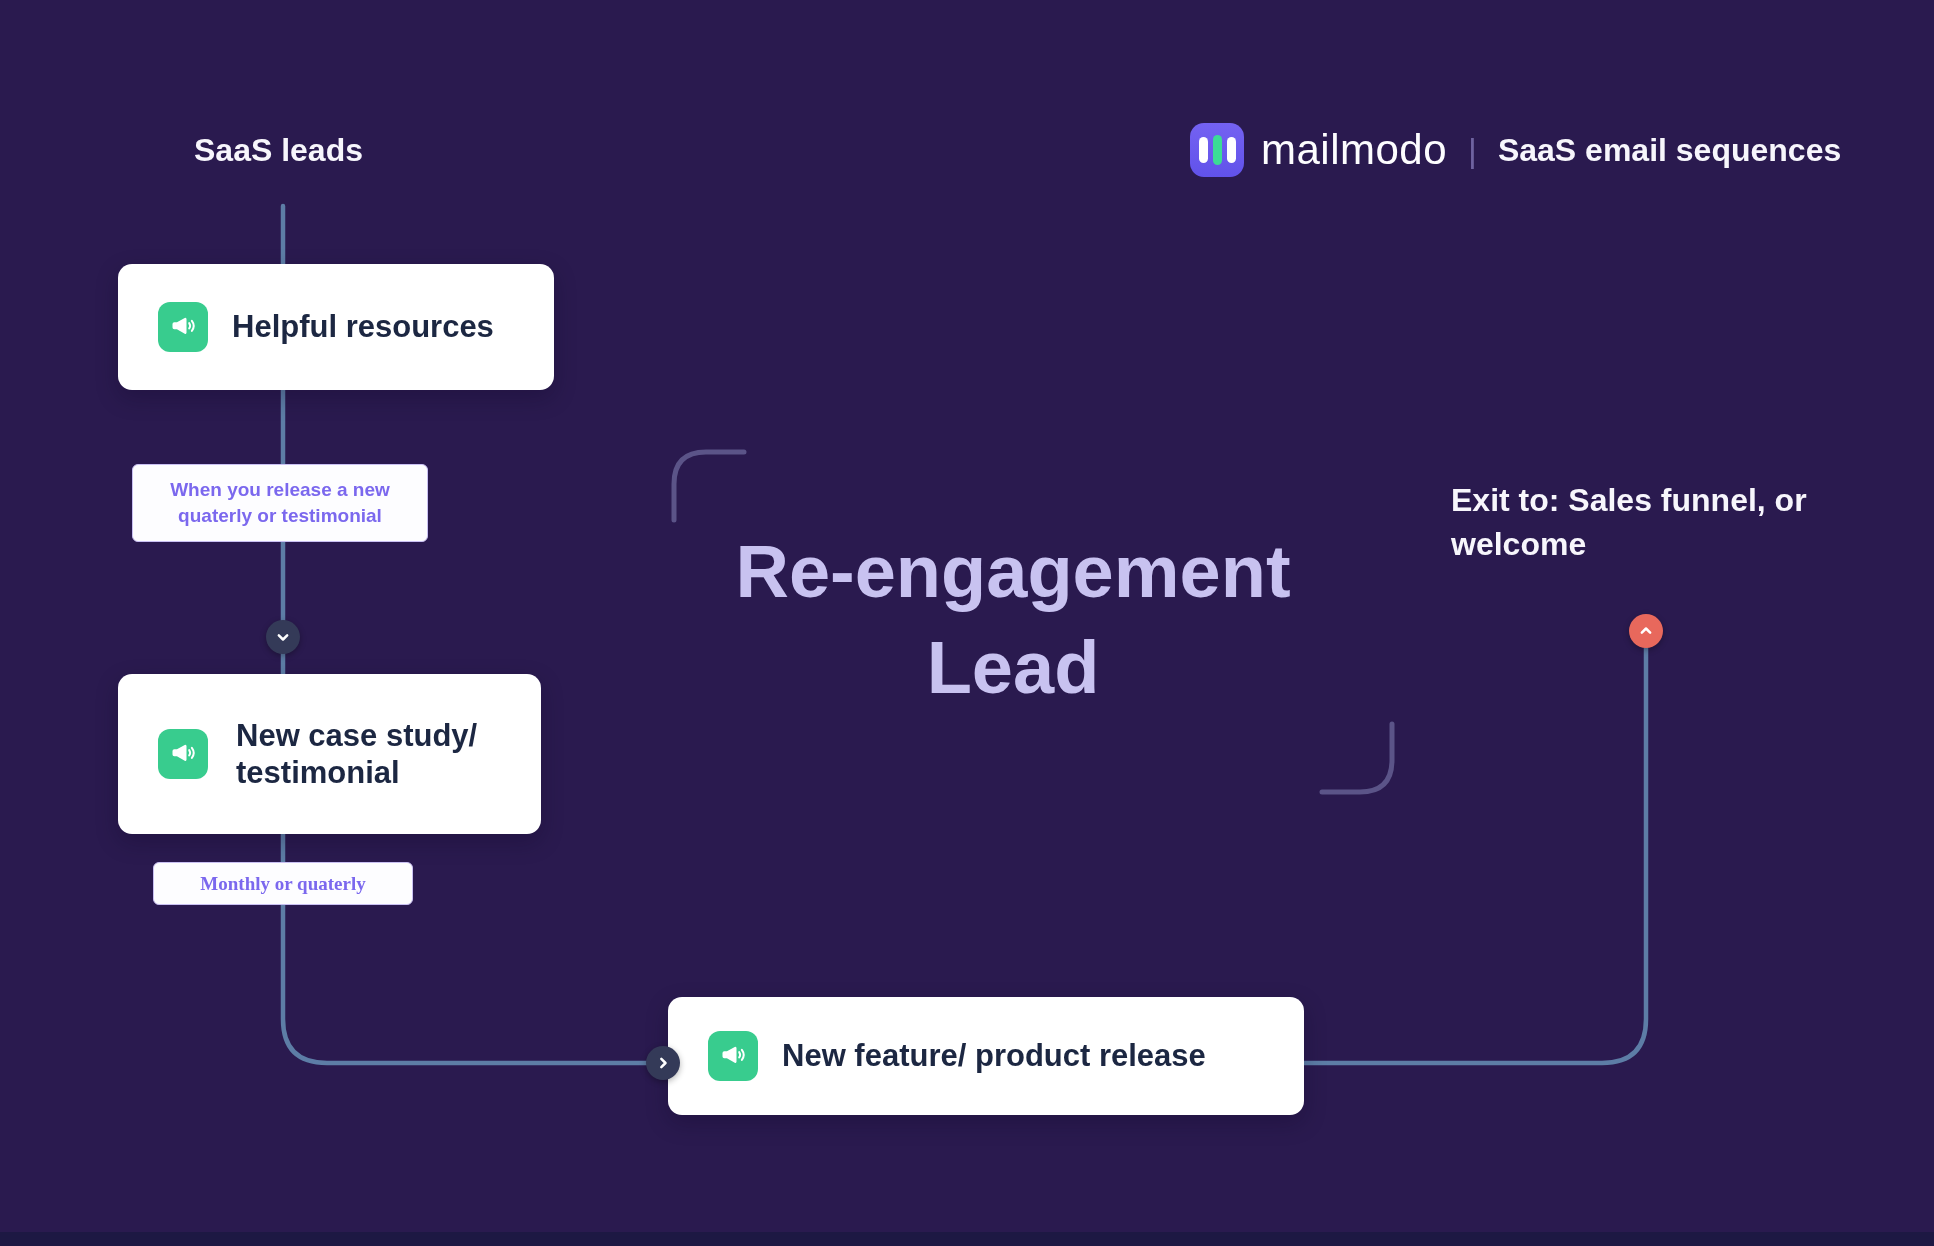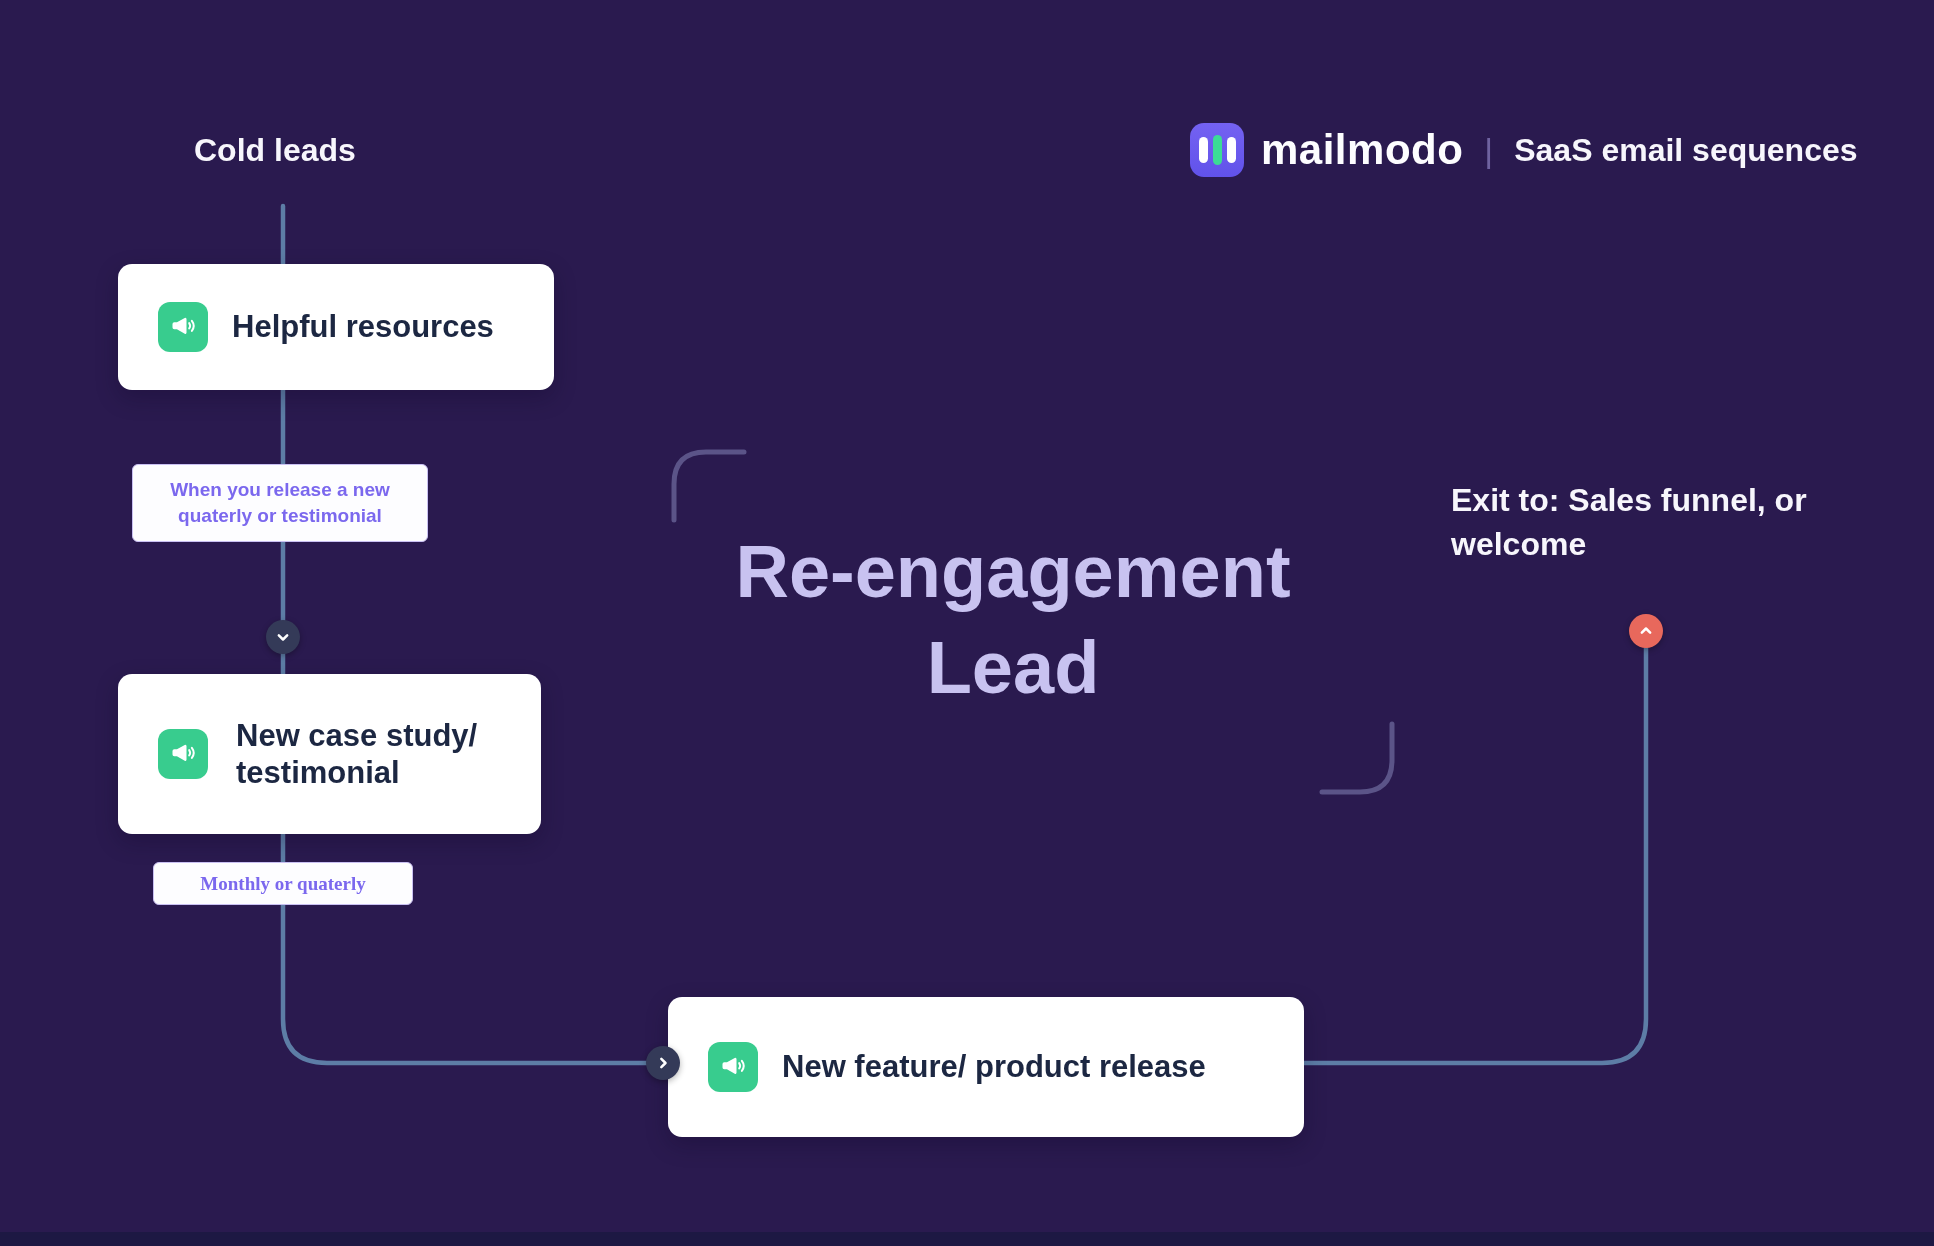--- a/index.html
+++ b/index.html
@@ -11,21 +11,21 @@
   *{margin:0;padding:0;box-sizing:border-box;}
   body{background:var(--background);font-family:"Liberation Sans",sans-serif;}
   .stage{position:relative;width:1934px;height:1246px;background:var(--background);overflow:hidden;}
   .connectors{position:absolute;left:0;top:0;}
   .heading{position:absolute;color:var(--white_text);font-weight:700;}
   .cold-leads{left:194px;top:132px;font-size:32px;}
   .brand-bar{position:absolute;left:1190px;top:122px;height:56px;display:flex;align-items:center;gap:17px;}
   .brand-square{width:54px;height:54px;border-radius:14px;background:linear-gradient(180deg,#7462f2,var(--brand_square));display:flex;align-items:center;justify-content:center;gap:5px;}
   .brand-square .bar{width:9px;height:26px;border-radius:5px;background:#ffffff;}
   .brand-square .bar.mid{background:var(--brand_green);height:30px;}
-  .brand-name{color:#fdfdff;font-size:42px;font-weight:700;letter-spacing:.5px;}
+  .brand-name{color:#fdfdff;font-size:42px;font-weight:400;letter-spacing:.5px;}
   .brand-divider{color:#6f63a0;font-size:34px;font-weight:300;padding:0 4px;}
   .brand-tagline{color:var(--white_text);font-size:32px;font-weight:700;}
   .card{position:absolute;background:var(--card_bg);border-radius:14px;display:flex;align-items:center;gap:24px;padding:0 48px 0 40px;box-shadow:0 8px 22px rgba(10,5,30,.25);}
   .icon-badge{flex:0 0 auto;width:50px;height:50px;border-radius:12px;background:var(--icon_bg);display:flex;align-items:center;justify-content:center;}
   .card-label{color:var(--card_text);font-size:31px;font-weight:700;line-height:1.2;}
   .annotation{position:absolute;background:#fdfdff;border:1.5px solid var(--annotation_border);border-radius:6px;display:flex;align-items:center;justify-content:center;text-align:center;color:var(--annotation_text);font-size:19px;font-weight:700;line-height:1.35;padding:0 22px;}
   .dot{position:absolute;width:34px;height:34px;border-radius:50%;display:flex;align-items:center;justify-content:center;background:var(--chevron_dot);box-shadow:0 2px 6px rgba(0,0,0,.3);}
   .dot.exit{background:var(--exit_dot);}
   .big-title{position:absolute;left:563px;top:524px;width:900px;text-align:center;color:var(--title_text);font-size:74px;font-weight:700;line-height:96px;}
   .exit-label{position:absolute;left:1451px;top:478px;width:390px;color:var(--white_text);font-size:32px;font-weight:700;line-height:44px;}
@@ -35,21 +35,21 @@
 <body>
 
 <div class="stage">
 
   <svg class="connectors" width="1934" height="1246" viewBox="0 0 1934 1246">
     <path d="M 283 206 L 283 1019 Q 283 1063 327 1063 L 1602 1063 Q 1646 1063 1646 1019 L 1646 648" fill="none" stroke="#5d7da6" stroke-width="4.5" stroke-linecap="round"></path>
     <path d="M 674 520 L 674 484 Q 674 452 706 452 L 744 452" fill="none" stroke="#5b5488" stroke-width="5" stroke-linecap="round"></path>
     <path d="M 1392 724 L 1392 760 Q 1392 792 1360 792 L 1322 792" fill="none" stroke="#5b5488" stroke-width="5" stroke-linecap="round"></path>
   </svg>
 
-  <div class="heading cold-leads">Cold leads</div>
+  <div class="heading cold-leads">SaaS leads</div>
 
   <div class="brand-bar">
     <div class="brand-square">
       <span class="bar"></span>
       <span class="bar mid"></span>
       <span class="bar"></span>
     </div>
     <div class="brand-name">mailmodo</div>
     <div class="brand-divider">|</div>
     <div class="brand-tagline">SaaS email sequences</div>
@@ -76,21 +76,21 @@
         <path fill="none" stroke="#ffffff" stroke-width="1.7" stroke-linecap="round" d="M17.3 8.7a4 4 0 0 1 0 4.6 M19.6 6.7a7.2 7.2 0 0 1 0 8.6"></path>
       </svg>
     </div>
     <div class="card-label" style="max-width:290px;">New case study/ testimonial</div>
   </div>
 
   <div class="annotation" style="left:153px;top:862px;width:260px;height:43px;font-family:Liberation Serif, serif;">
     <span>Monthly or quaterly</span>
   </div>
 
-  <div class="card" style="left:668px;top:997px;width:636px;height:140px;">
+  <div class="card" style="left:668px;top:997px;width:636px;height:118px;">
     <div class="icon-badge">
       <svg width="28" height="28" viewBox="0 0 24 24">
         <path fill="#ffffff" d="M13.5 4.2 6.8 8H4.5A1.5 1.5 0 0 0 3 9.5v3A1.5 1.5 0 0 0 4.5 14h2.3l6.7 3.8a1 1 0 0 0 1.5-.9V5.1a1 1 0 0 0-1.5-.9z"></path>
         <path fill="none" stroke="#ffffff" stroke-width="1.7" stroke-linecap="round" d="M17.3 8.7a4 4 0 0 1 0 4.6 M19.6 6.7a7.2 7.2 0 0 1 0 8.6"></path>
       </svg>
     </div>
     <div class="card-label">New feature/ product release</div>
   </div>
 
   <div class="dot" style="left:266px;top:620px;">

